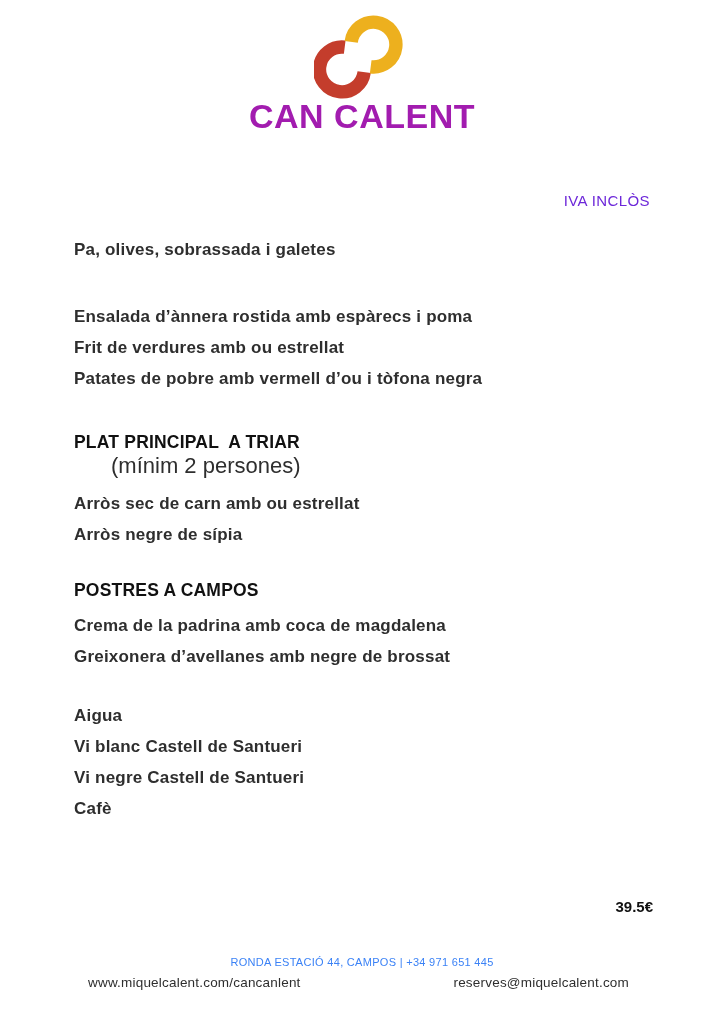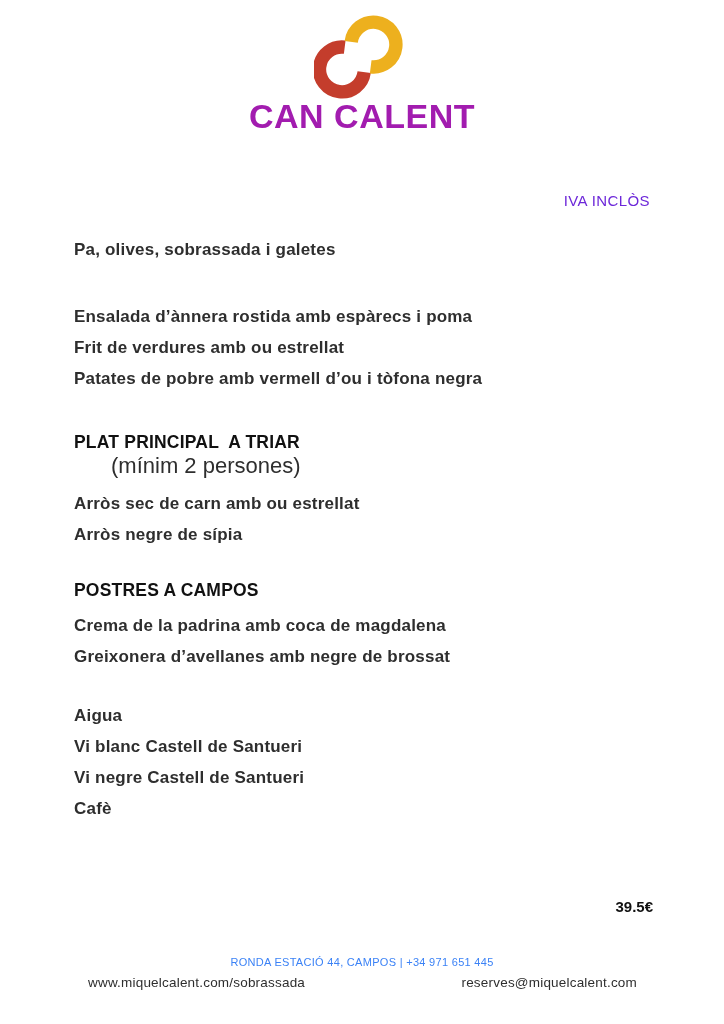--- a/index.html
+++ b/index.html
@@ -122,21 +122,21 @@
     top: 975px;
     left: 88px;
     font-size: 13.5px;
     letter-spacing: 0.2px;
     color: #2e2e2e;
   }
 
   .footer-email {
     position: absolute;
     top: 975px;
-    right: 87px;
+    right: 95px;
     font-size: 13.5px;
     letter-spacing: 0.2px;
     color: #2e2e2e;
   }
 </style>
 </head>
 <body>
 
 <div class="page">
 
@@ -187,16 +187,16 @@
         <div class="menu-item">Vi negre Castell de Santueri</div>
         <div class="menu-item">Cafè</div>
       </div>
     </div>
 
   </div>
 
   <div class="price">39.5€</div>
 
   <div class="footer-address">RONDA ESTACIÓ 44, CAMPOS | +34 971 651 445</div>
-  <div class="footer-website">www.miquelcalent.com/sobrassada</div>
+  <div class="footer-website">www.miquelcalent.com/cancanlent</div>
   <div class="footer-email">reserves@miquelcalent.com</div>
 
 </div>
 
 </body></html>

